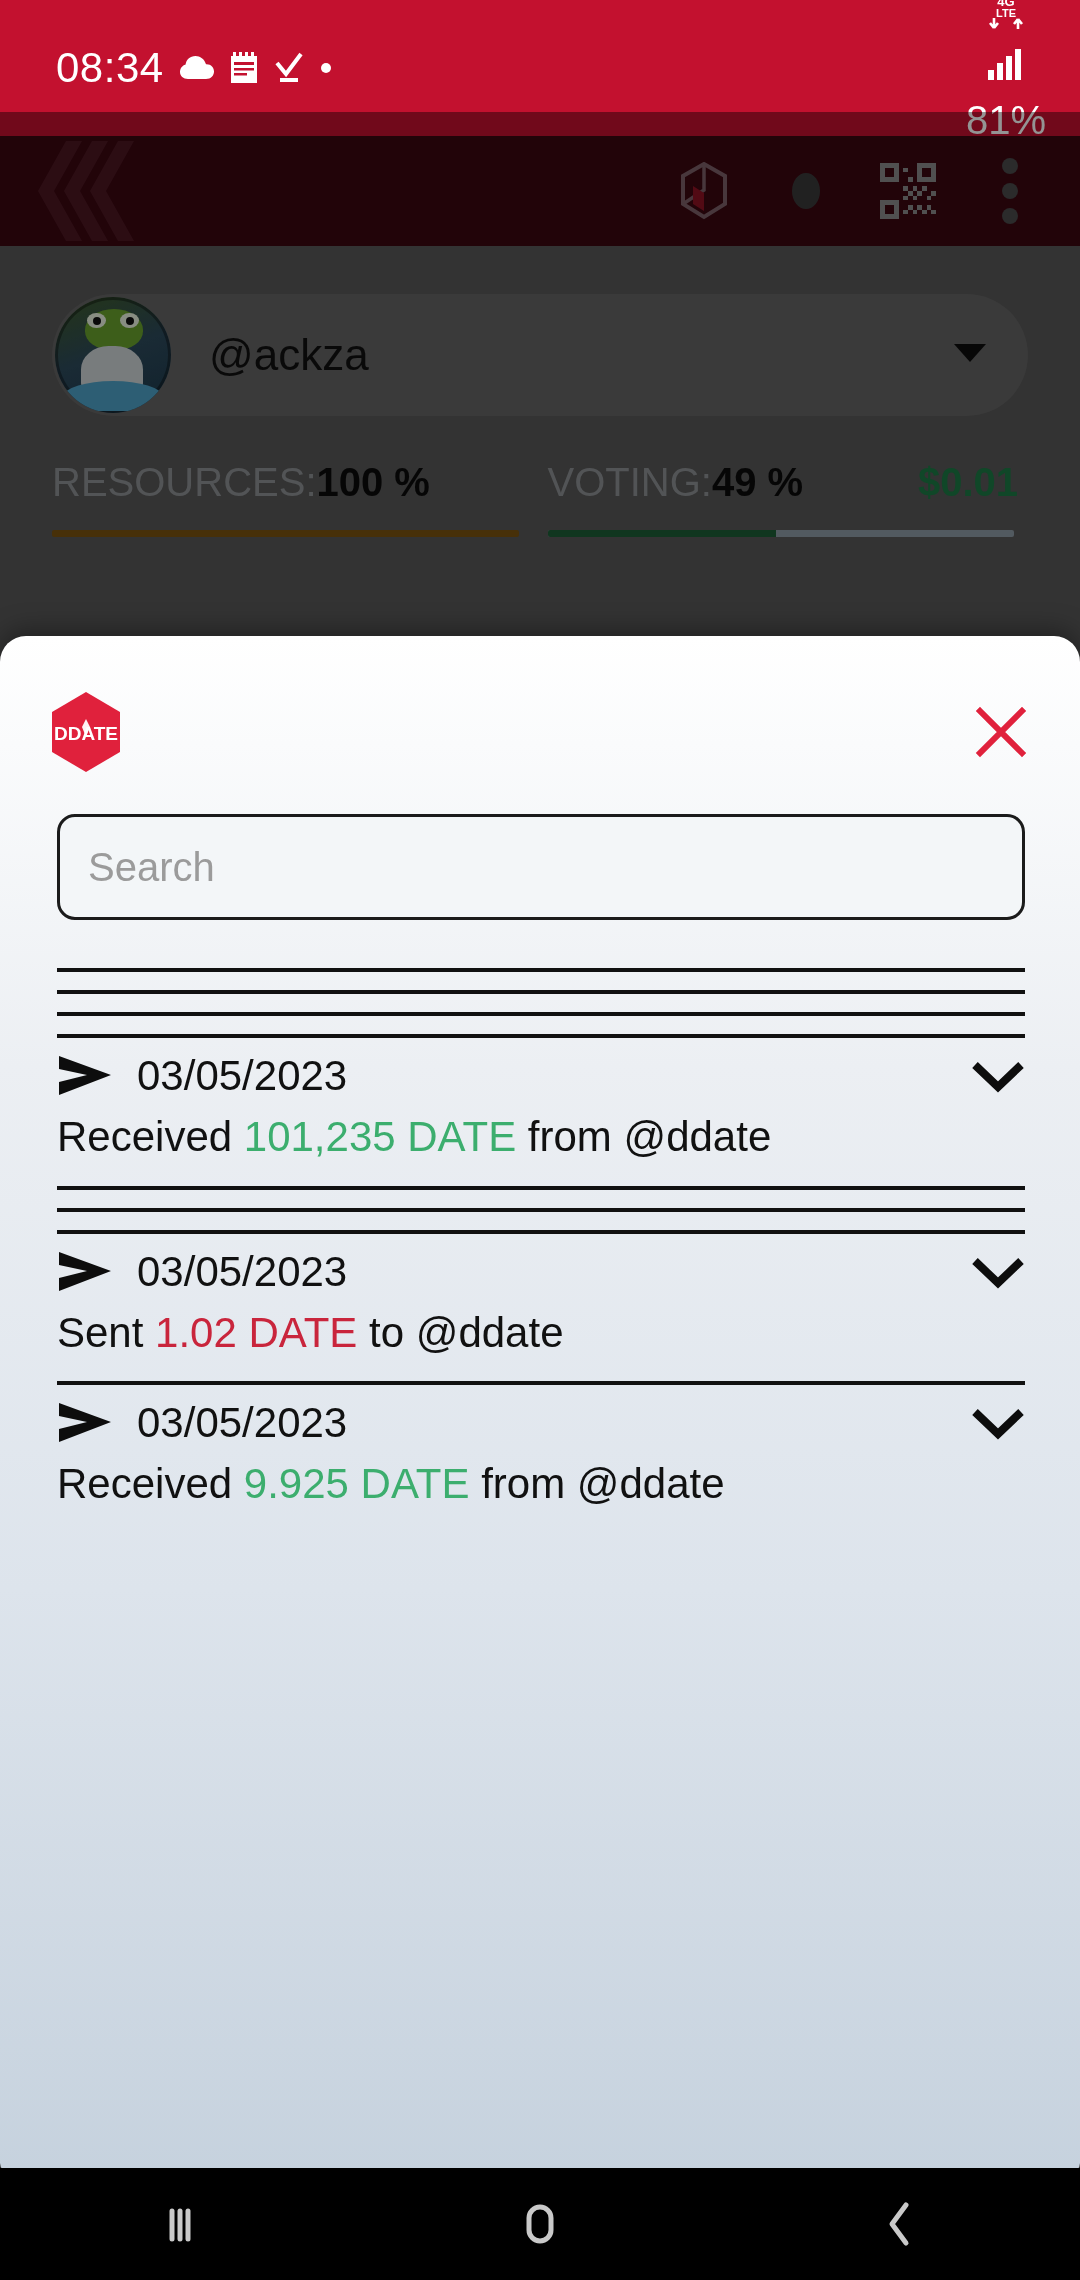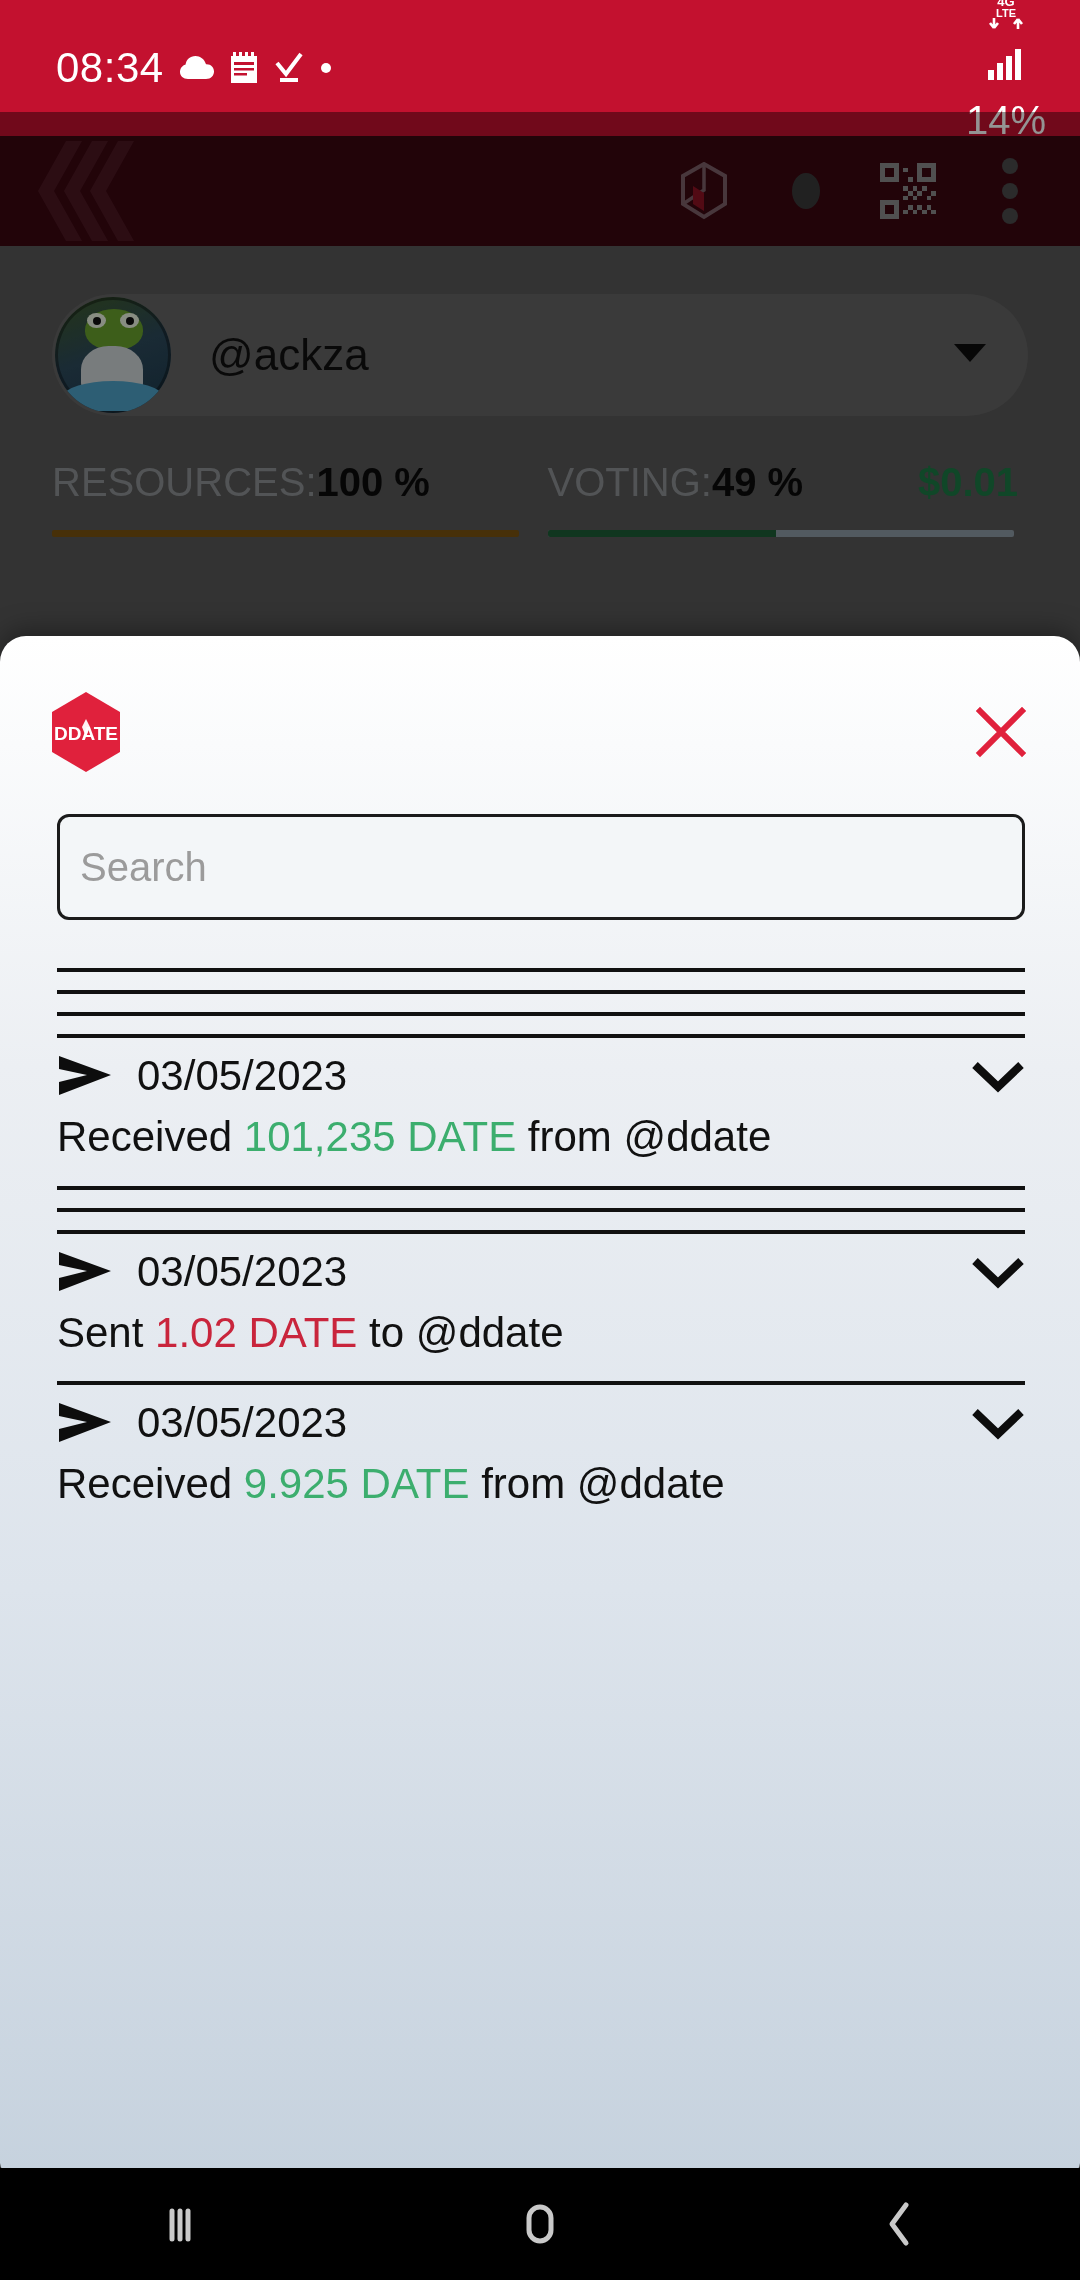--- a/index.html
+++ b/index.html
@@ -109,22 +109,22 @@
     display:flex; align-items:center; padding:48px 44px 0 48px; height:144px;
   }
   #ddate-logo { width:76px; height:82px; flex:none; position:relative; }
   #modal-title { font-size:50px; color:#111; margin-left:38px; letter-spacing:0.5px; }
   #close-button { margin-left:auto; width:70px; height:70px;
                   display:flex; align-items:center; justify-content:center; }
 
   
   #search-wrap { padding:34px 55px 0 57px; }
   #search-input {
-    width:100%; height:106px; border:3px solid #1b1b1b; border-radius:12px;
-    background:#f3f6f8; font-size:40px; color:#111; padding:0 20px;
+    width:100%; height:106px; border:3px solid #1b1b1b; border-radius:18px;
+    background:#f3f6f8; font-size:40px; color:#111; padding:0 28px;
     font-family:"Liberation Sans", sans-serif; outline:none;
   }
   #search-input::placeholder { color:#9b9b9b; }
 
   
   #tx-list { padding:48px 0 0 0; }
   .divider { height:4px; background:#111; margin:0 55px 0 57px; }
   .spacer-18 { height:18px; }
 
   .tx-row { padding:14px 55px 24px 57px; }
@@ -197,21 +197,21 @@
         </svg>
       </span>
       <span class="sb-ico">
         <svg width="36" height="32" viewBox="0 0 36 32">
             <rect x="0" y="22" width="6" height="10" fill="#fff"></rect>
             <rect x="9" y="15" width="6" height="17" fill="#fff"></rect>
             <rect x="18" y="8" width="6" height="24" fill="#fff"></rect>
             <rect x="27" y="1" width="6" height="31" fill="#fff"></rect>
           </svg>
       </span>
-      <span id="battery-pct">14%</span>
+      <span id="battery-pct">81%</span>
       <span class="sb-ico">
         <svg width="24" height="36" viewBox="0 0 24 36">
             <rect x="8" y="0" width="8" height="4" fill="#f0b8c2"></rect>
             <rect x="3" y="3" width="18" height="32" rx="4" fill="#f5c8cf"></rect>
             <rect x="3" y="3" width="18" height="8" rx="4" fill="#e8818f"></rect>
           </svg>
       </span>
     </div>
   </div>
 

